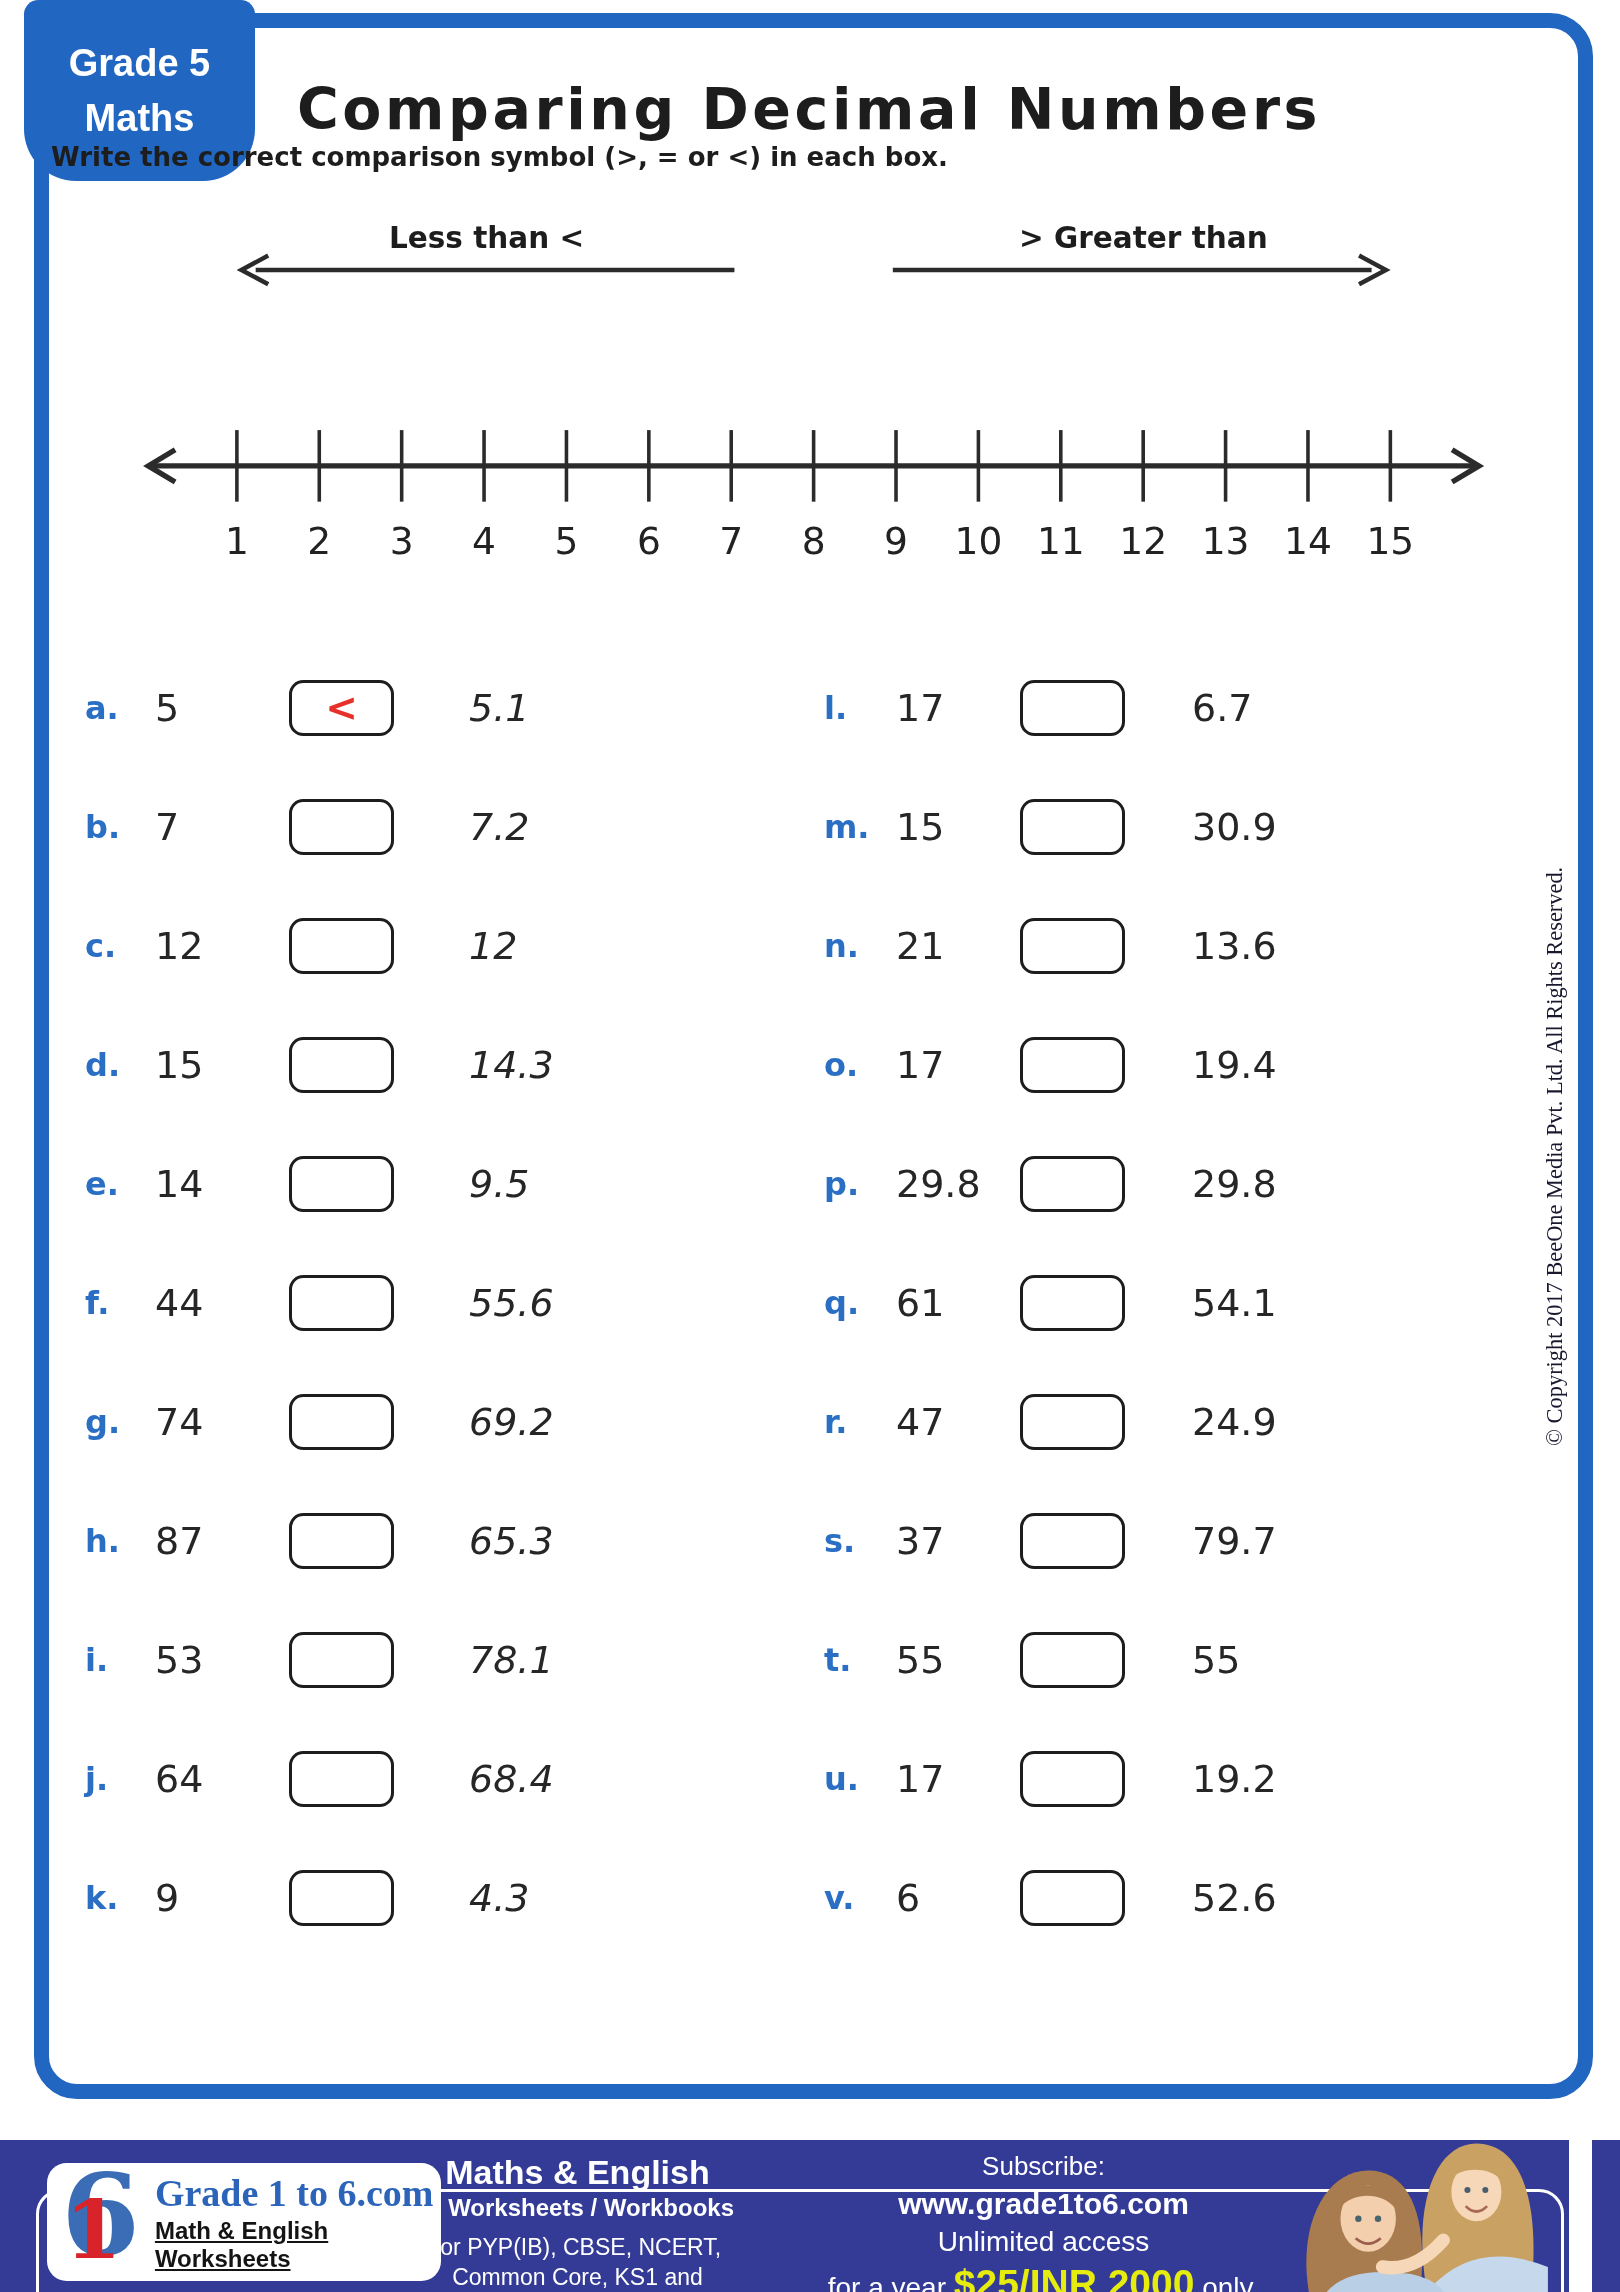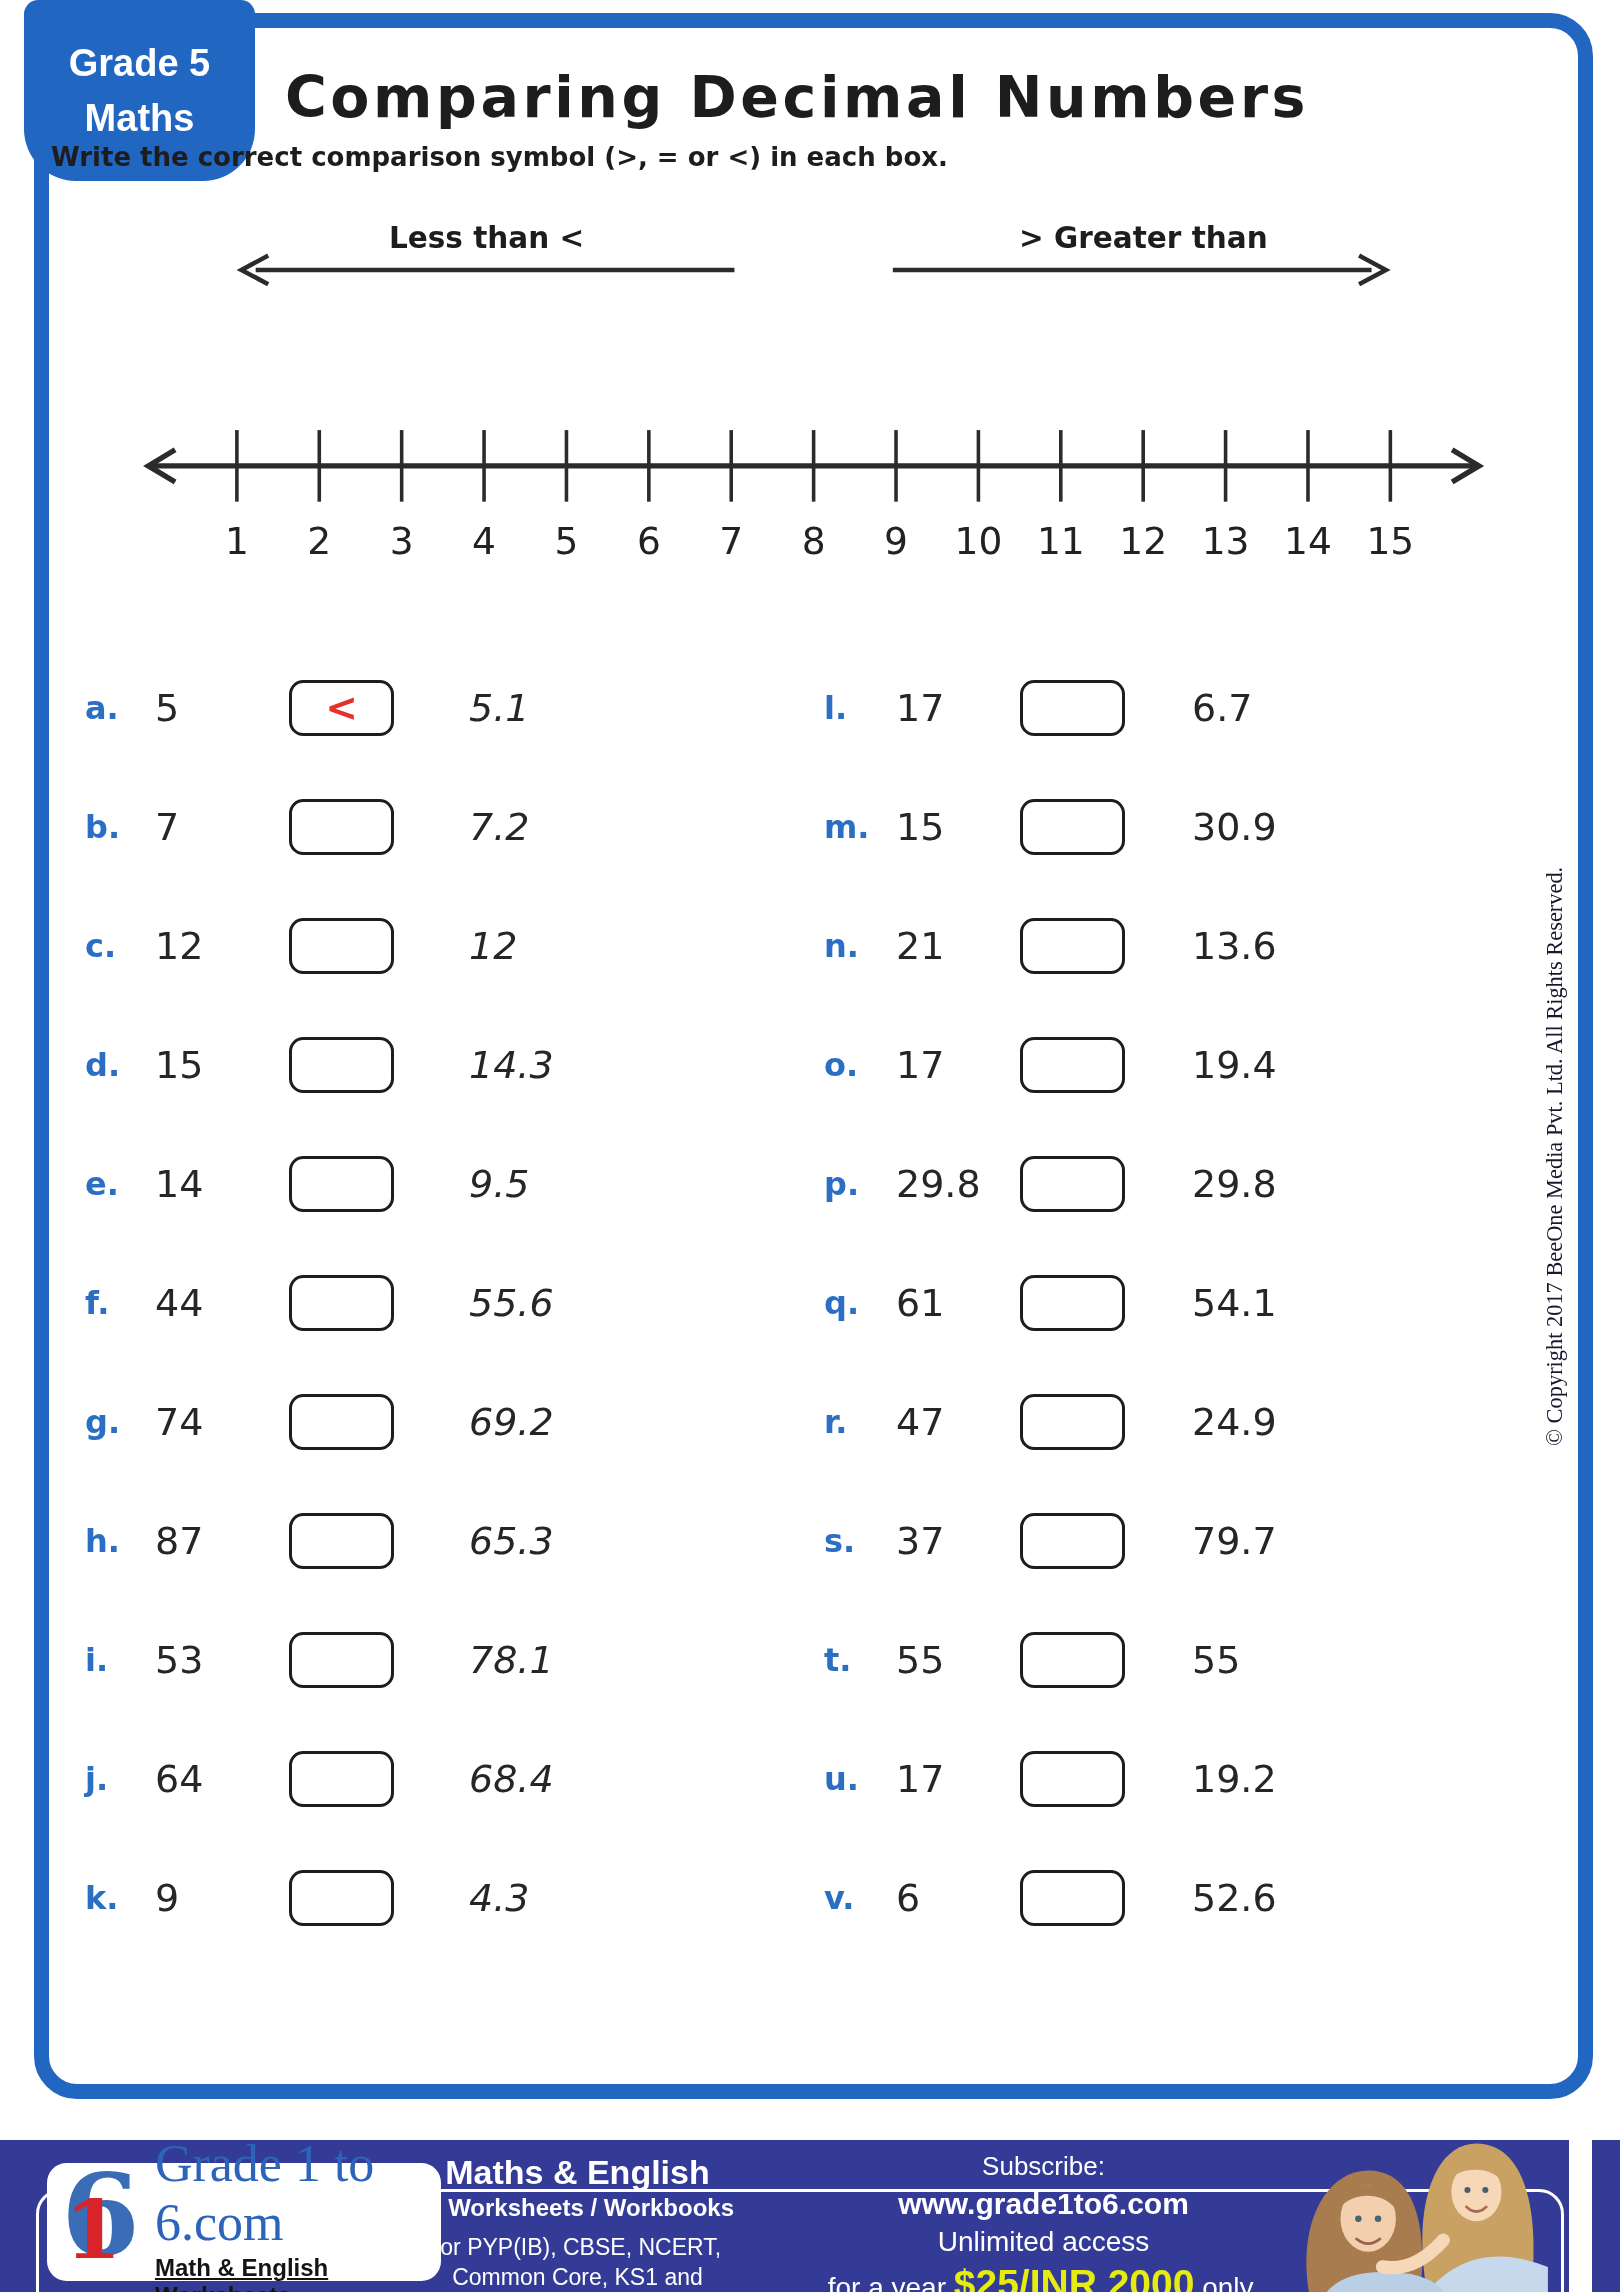--- a/index.html
+++ b/index.html
@@ -9,21 +9,21 @@
   
   .frame{position:absolute;left:34px;top:13.4px;width:1529px;height:2056px;
          border:15px solid #2166c1;border-radius:43px;z-index:1;}
 
   
   .badge{position:absolute;left:24px;top:0;width:231px;height:181px;background:#2166c1;
          border-radius:14.3px 14.3px 52px 52px;z-index:2;color:#ffffff;text-align:center;
          font-family:"Liberation Sans",sans-serif;font-weight:bold;font-size:38px;
          padding-top:36px;box-sizing:border-box;line-height:1.45;}
 
-  .title{position:absolute;left:224px;top:64px;width:1146px;margin:0;text-align:center;
+  .title{position:absolute;left:224px;top:64px;width:1146px;margin:12px;text-align:center;
          font-size:57px;font-weight:bold;color:#1d1d1d;letter-spacing:3.6px;z-index:3;}
 
   .instruction{position:absolute;left:51px;top:142px;font-size:26px;font-weight:bold;
          color:#1d1d1d;z-index:3;}
 
   
   .numberline{position:absolute;left:76px;top:218px;width:1469px;height:349px;z-index:3;}
   .numberline line,.numberline path{stroke:#2b2b2b;fill:none;}
   .nl-label{font-size:33px;font-weight:bold;fill:#1d1d1d;text-anchor:middle;}
   .nl-arrow{stroke-width:5px;}
@@ -60,21 +60,21 @@
   .white-stripe{position:absolute;left:1569px;top:0;width:23px;height:152px;background:#ffffff;z-index:2;}
   .logo-box{position:absolute;left:47px;top:23px;width:394px;height:118px;background:#ffffff;
           border-radius:19.7px;z-index:3;display:flex;align-items:center;padding-left:14.3px;
           box-sizing:border-box;}
   .logo-glyph{position:relative;width:90px;height:113px;flex:0 0 auto;}
   .glyph6{position:absolute;left:0;top:-12.5px;font-family:"DejaVu Serif",serif;font-weight:bold;
           font-size:113px;color:#3a6db5;line-height:1.1;}
   .glyph1{position:absolute;left:3.6px;top:23px;font-family:"DejaVu Serif",serif;font-weight:bold;
           font-size:81px;color:#d8232a;line-height:1;}
   .logo-text{margin-left:3.6px;}
-  .logo-site{font-family:"Liberation Serif",serif;font-weight:normal;font-size:52px;color:#2b64b8;}
+  .logo-site{font-family:"Liberation Serif",serif;font-weight:bold;font-size:38px;color:#2b64b8;}
   .logo-tagline{font-size:24px;font-weight:bold;color:#141414;margin-top:1.8px;text-decoration:underline;}
   .footer-center{position:absolute;left:421px;top:13.4px;width:313px;text-align:center;z-index:3;}
   .fc-l1{font-size:34px;font-weight:bold;}
   .fc-l2{font-size:24px;font-weight:bold;margin-top:1.8px;text-align:right;}
   .fc-small{font-size:23px;margin-top:10.7px;line-height:1.3;}
   .footer-subscribe{position:absolute;left:775px;top:10.7px;width:537px;text-align:center;z-index:3;}
   .fs-label{font-size:26px;}
   .fs-url{font-size:30px;font-weight:bold;margin-top:5.4px;}
   .fs-access{font-size:28px;margin-top:5.4px;}
   .fs-price-line{font-size:28px;margin-top:3.6px;white-space:nowrap;}

